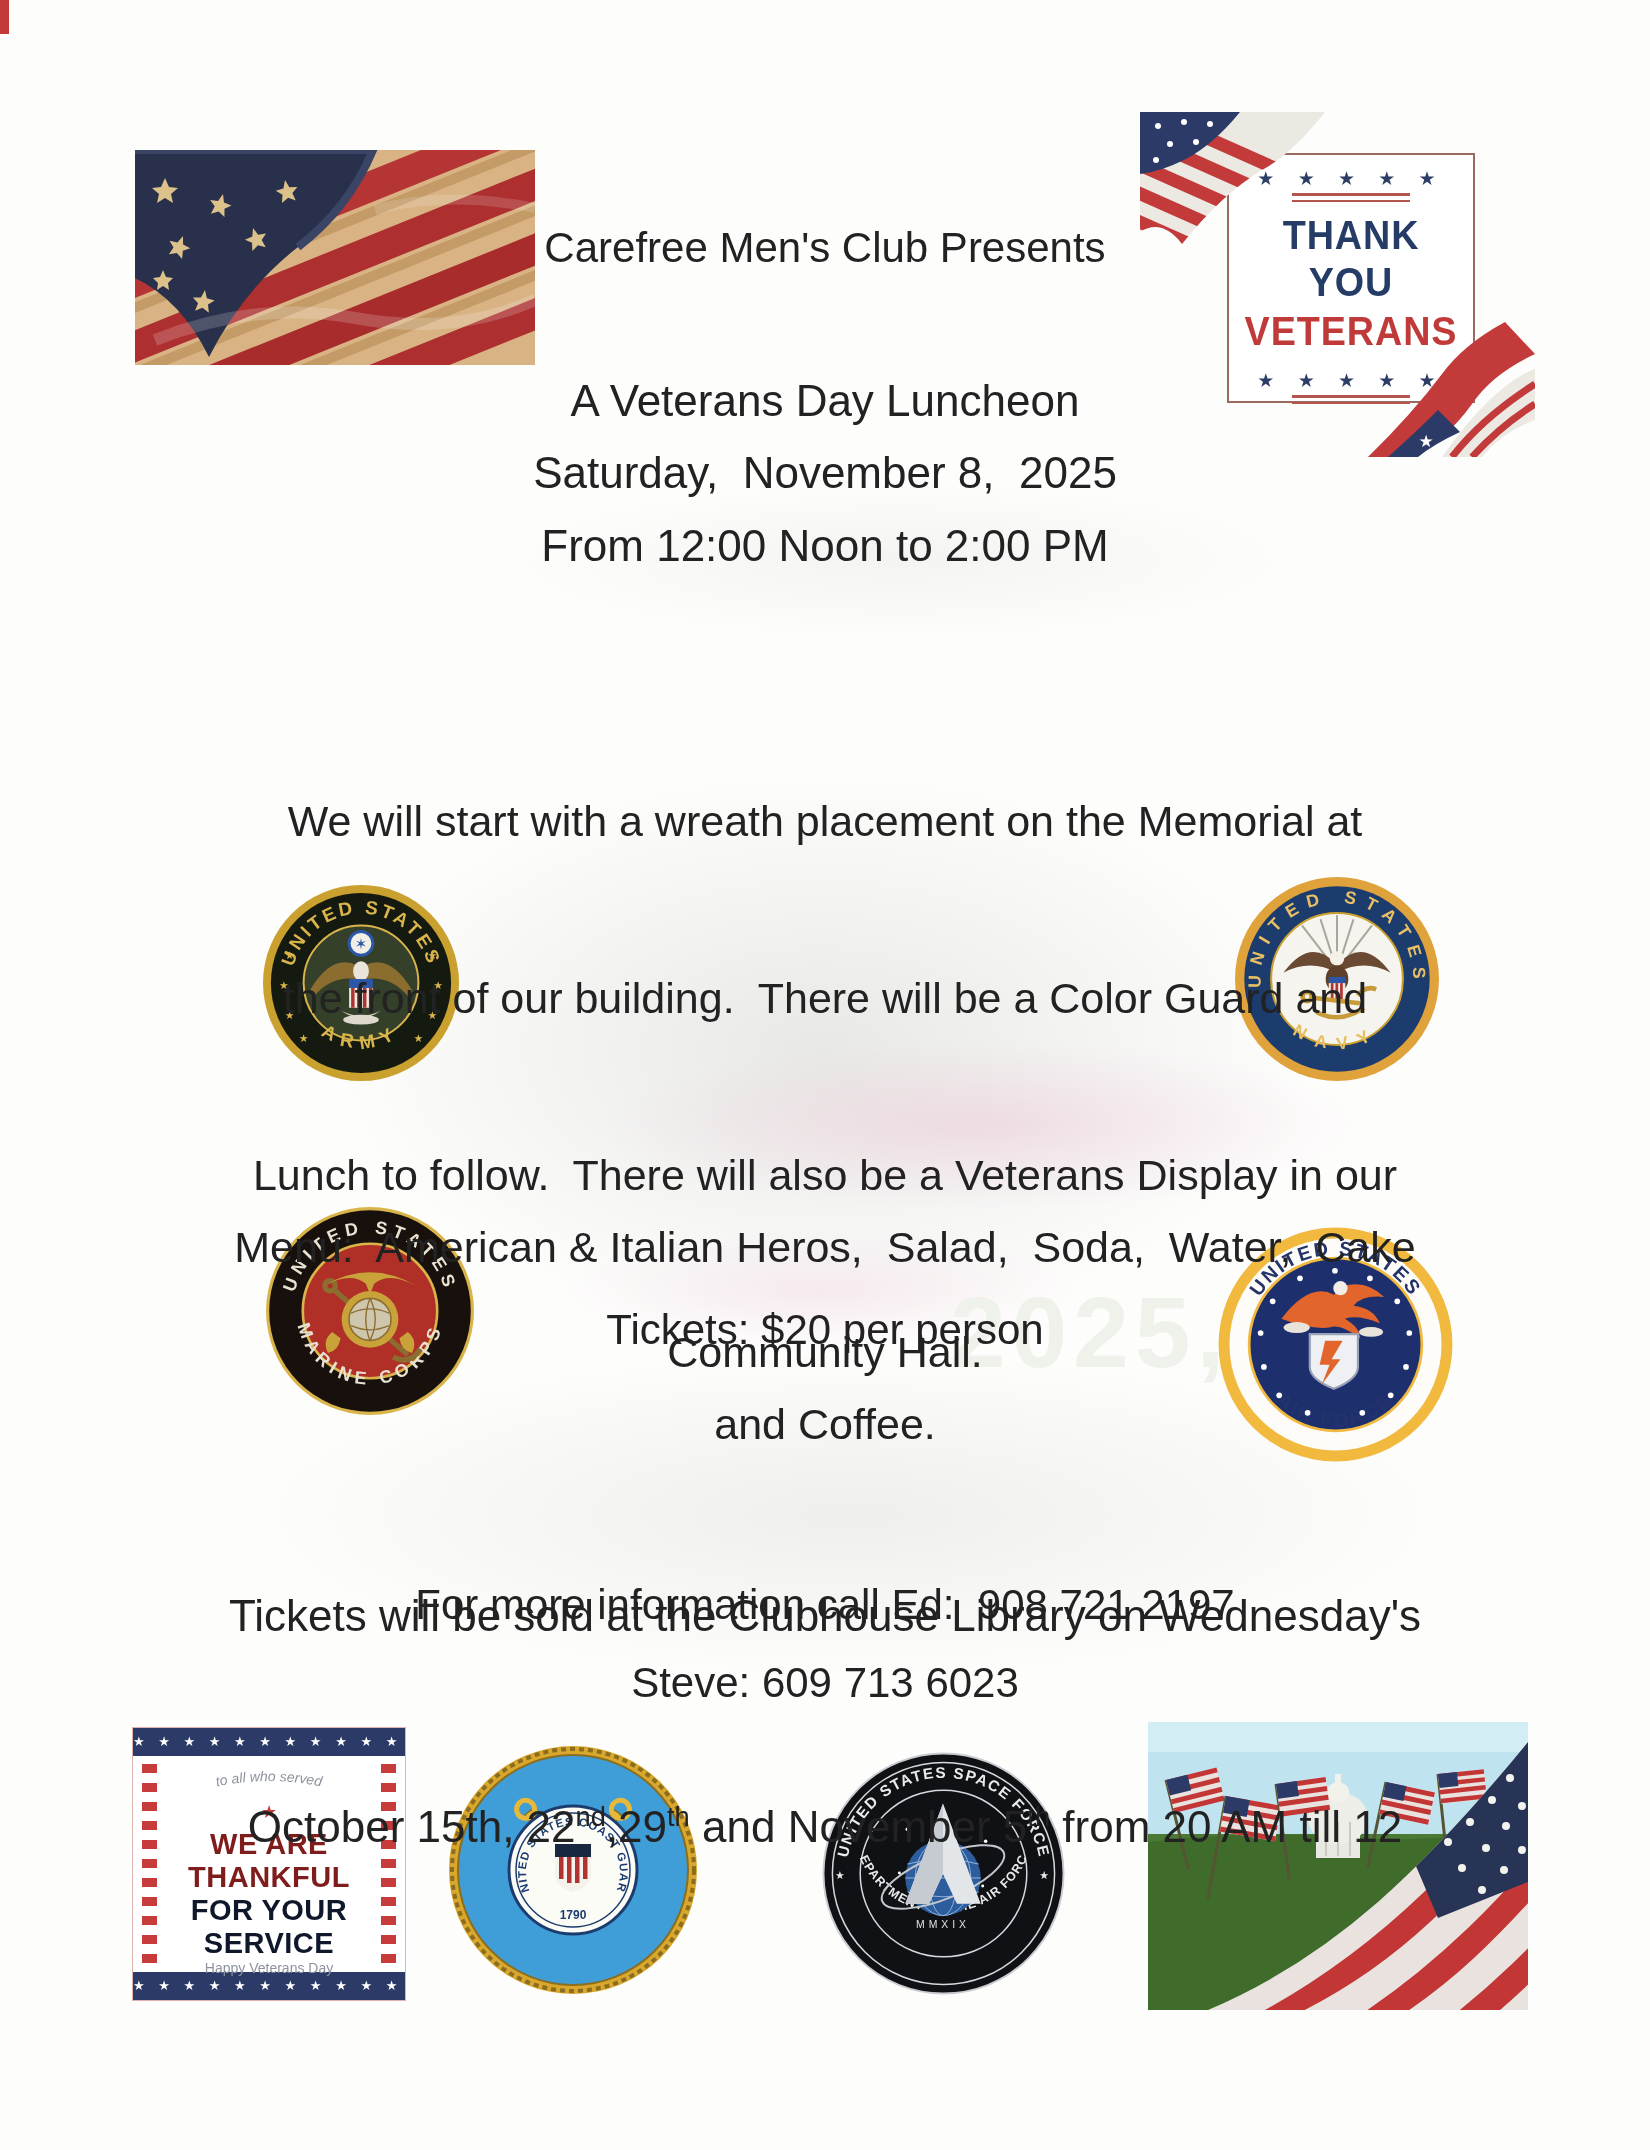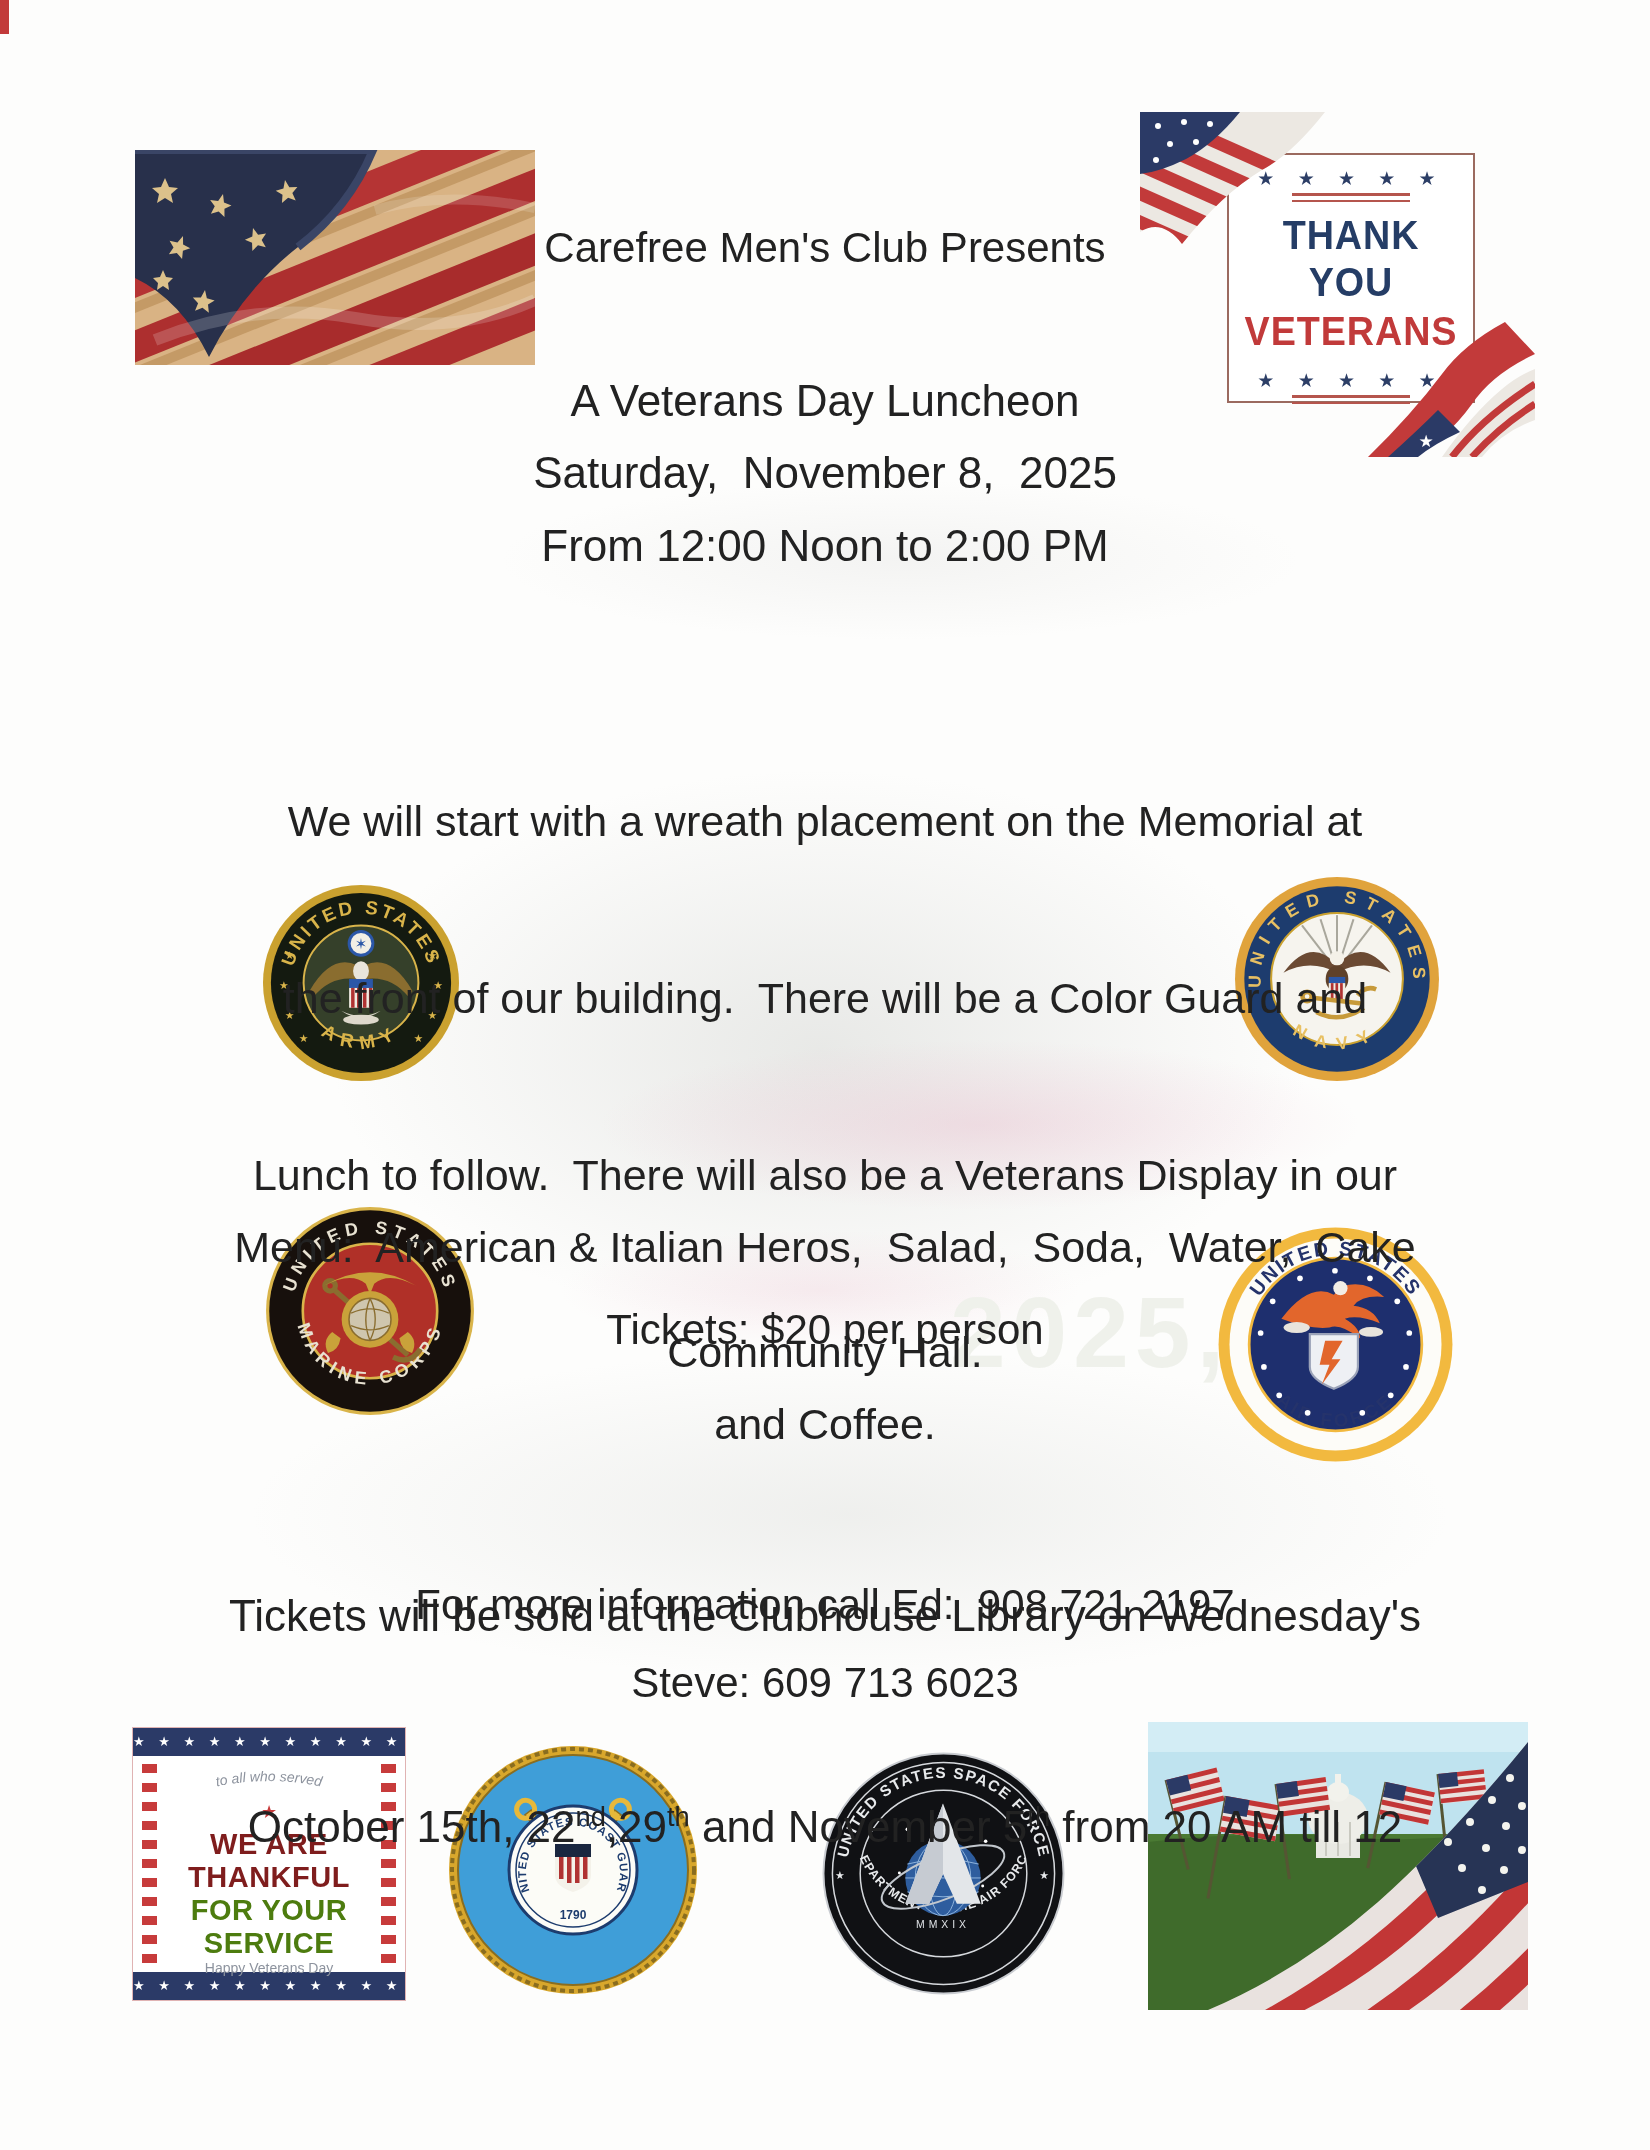--- a/index.html
+++ b/index.html
@@ -27,21 +27,21 @@
   .badge-l2{color:#c13a3a;font-weight:800;font-size:41px;letter-spacing:1px;margin-top:2px;transform:scaleX(.92);}
   
   #thankcard{left:133px;top:1728px;width:272px;height:272px;background:#fff;outline:1px solid #e0b3b3;z-index:2;}
   .tc-band{position:absolute;left:0;width:272px;height:28px;background:#2b3a67;color:#fff;
            font-size:13px;letter-spacing:5px;line-height:28px;text-align:center;overflow:hidden;white-space:nowrap;}
   .tc-dash{position:absolute;top:36px;bottom:36px;width:15px;
            background:repeating-linear-gradient(to bottom,#c73b3b 0 9px,transparent 9px 19px);}
   .tc-mid{position:absolute;left:30px;right:30px;top:30px;text-align:center;}
   .tc-star{color:#c73b3b;font-size:18px;line-height:16px;}
   .tc-h-n{color:#7f1d1d;font-weight:800;font-size:29px;line-height:33px;letter-spacing:.5px;}
-  .tc-h-r{color:#4d7c0f;font-weight:800;font-size:29px;line-height:33px;letter-spacing:.5px;}
+  .tc-h-r{color:#0f172a;font-weight:800;font-size:29px;line-height:33px;letter-spacing:.5px;}
   .tc-foot{color:#8d939e;font-size:14px;}
   .z2{z-index:2;}
 </style>
 </head>
 <body>
 
 <div id="page">
 
   <div class="abs" style="left:0;top:0;width:9px;height:34px;background:#c23a3a;z-index:4;"></div>
 

